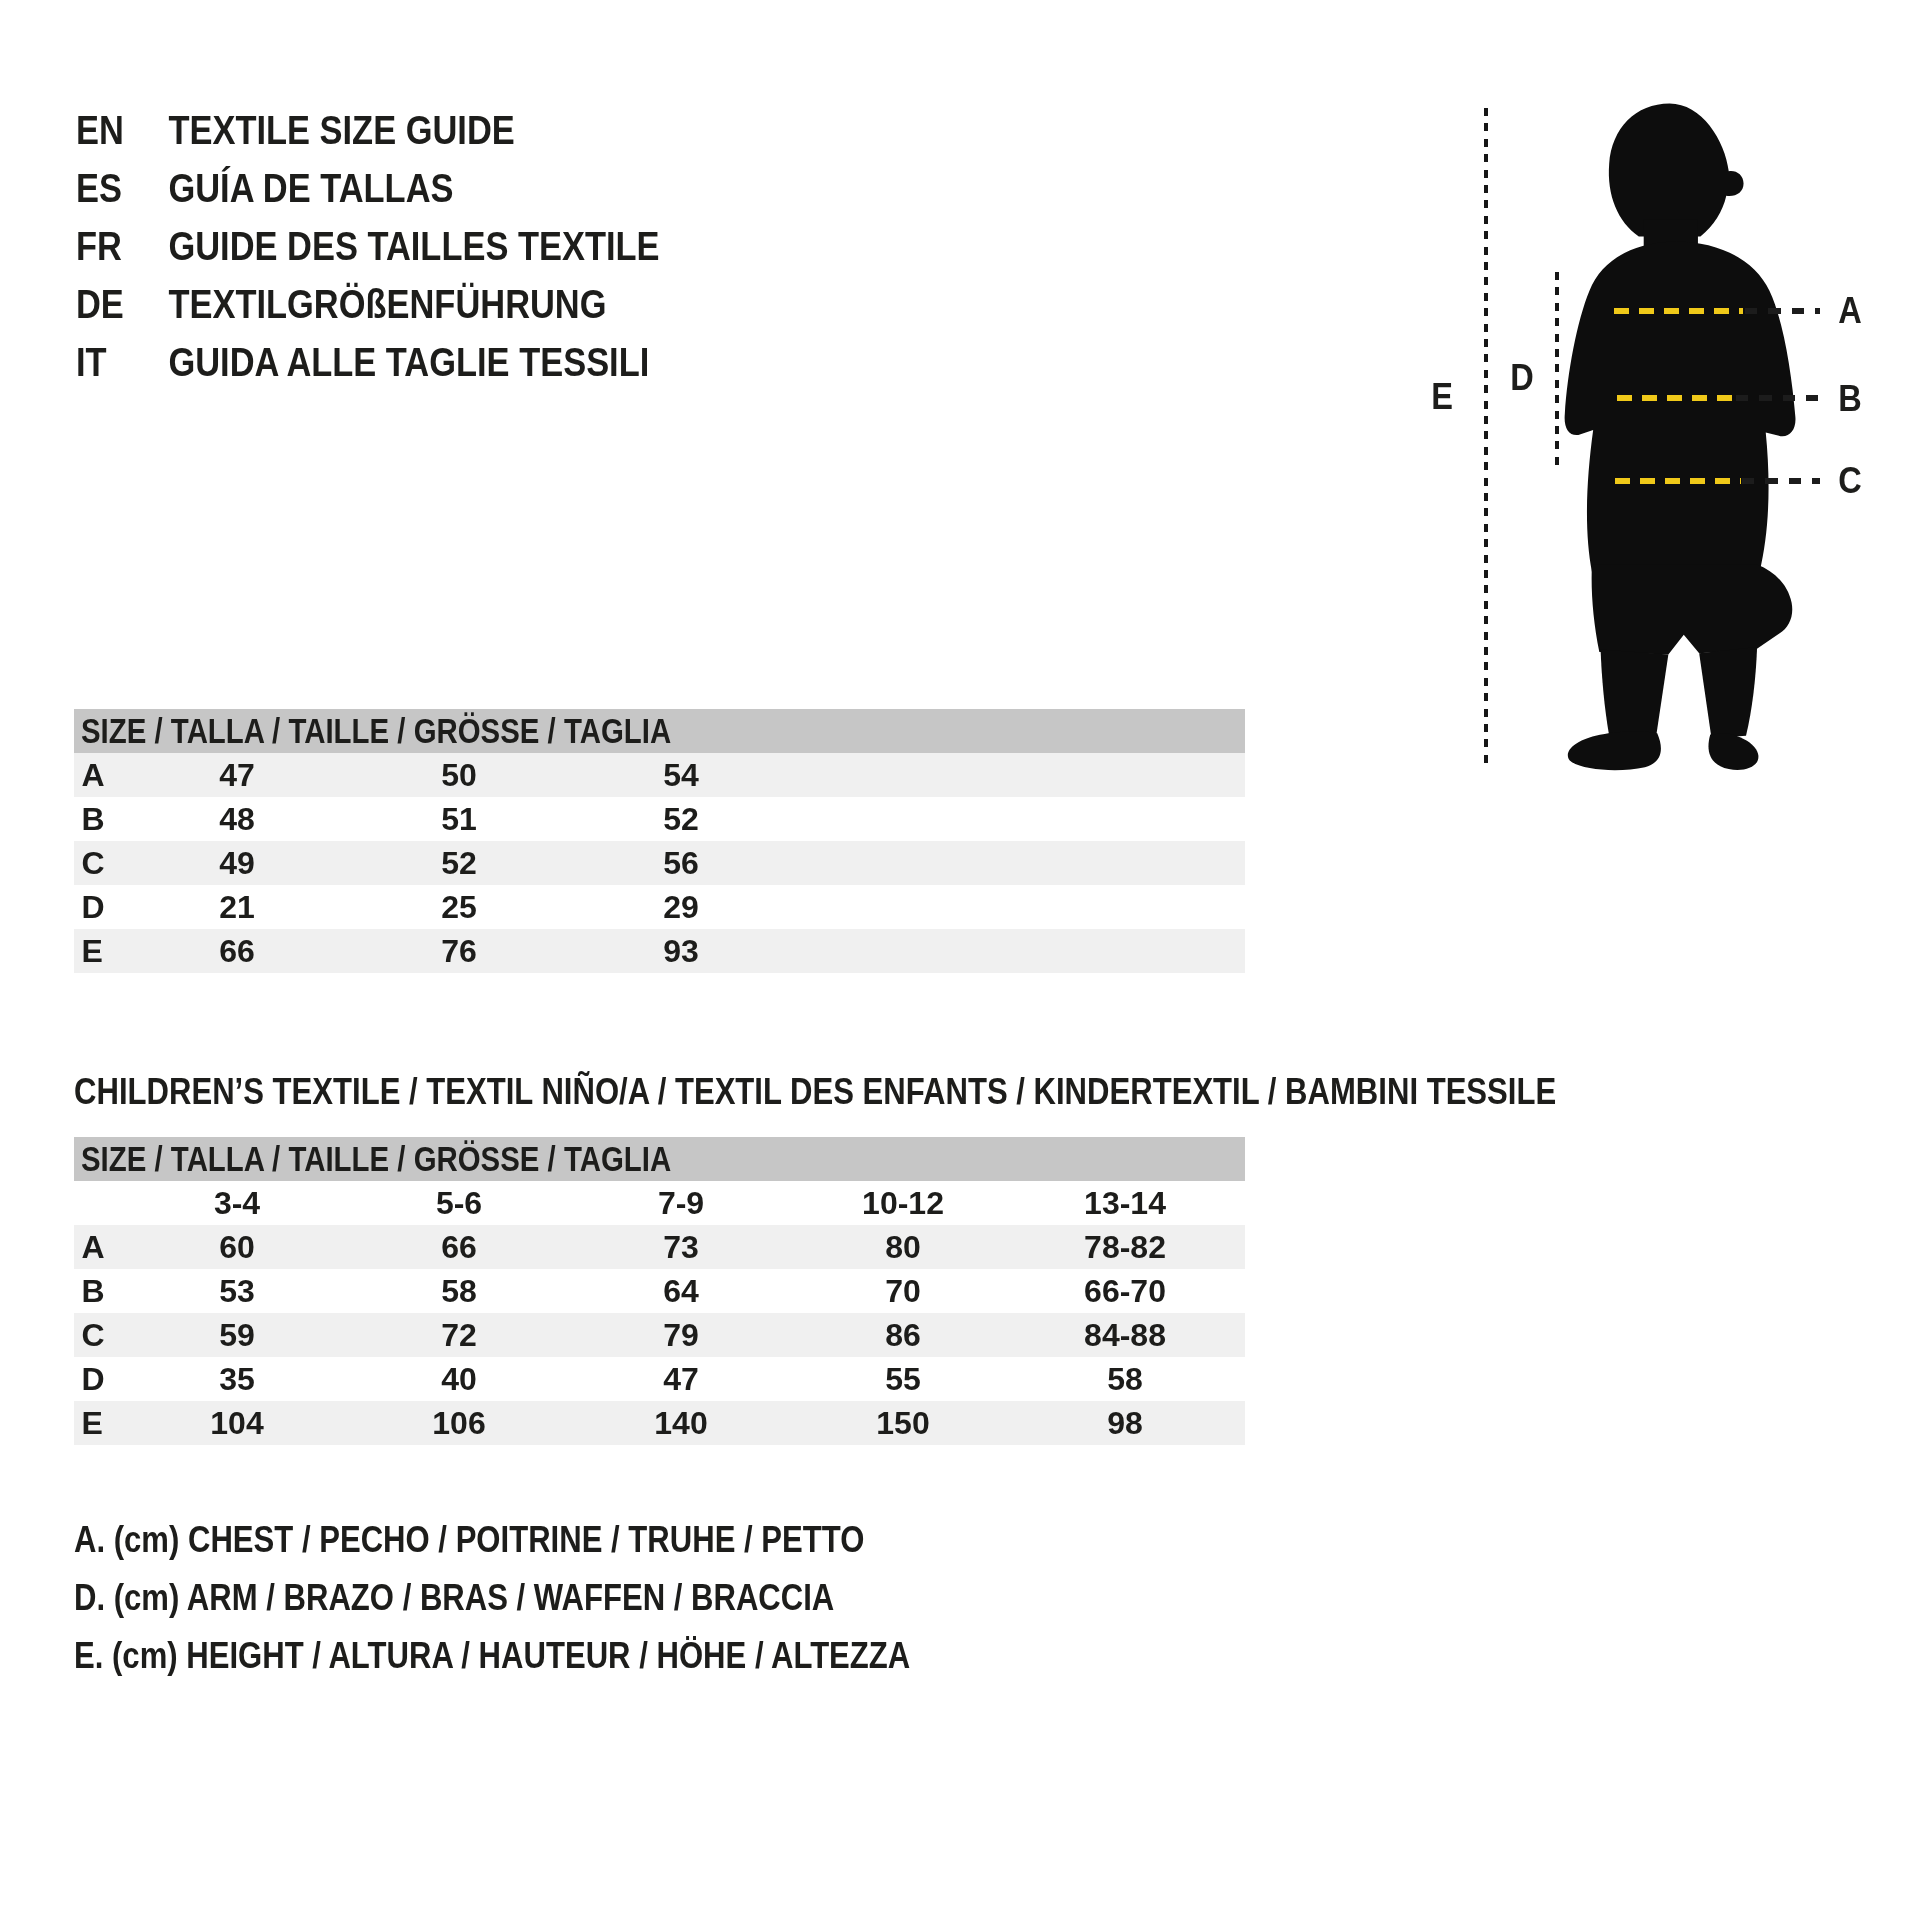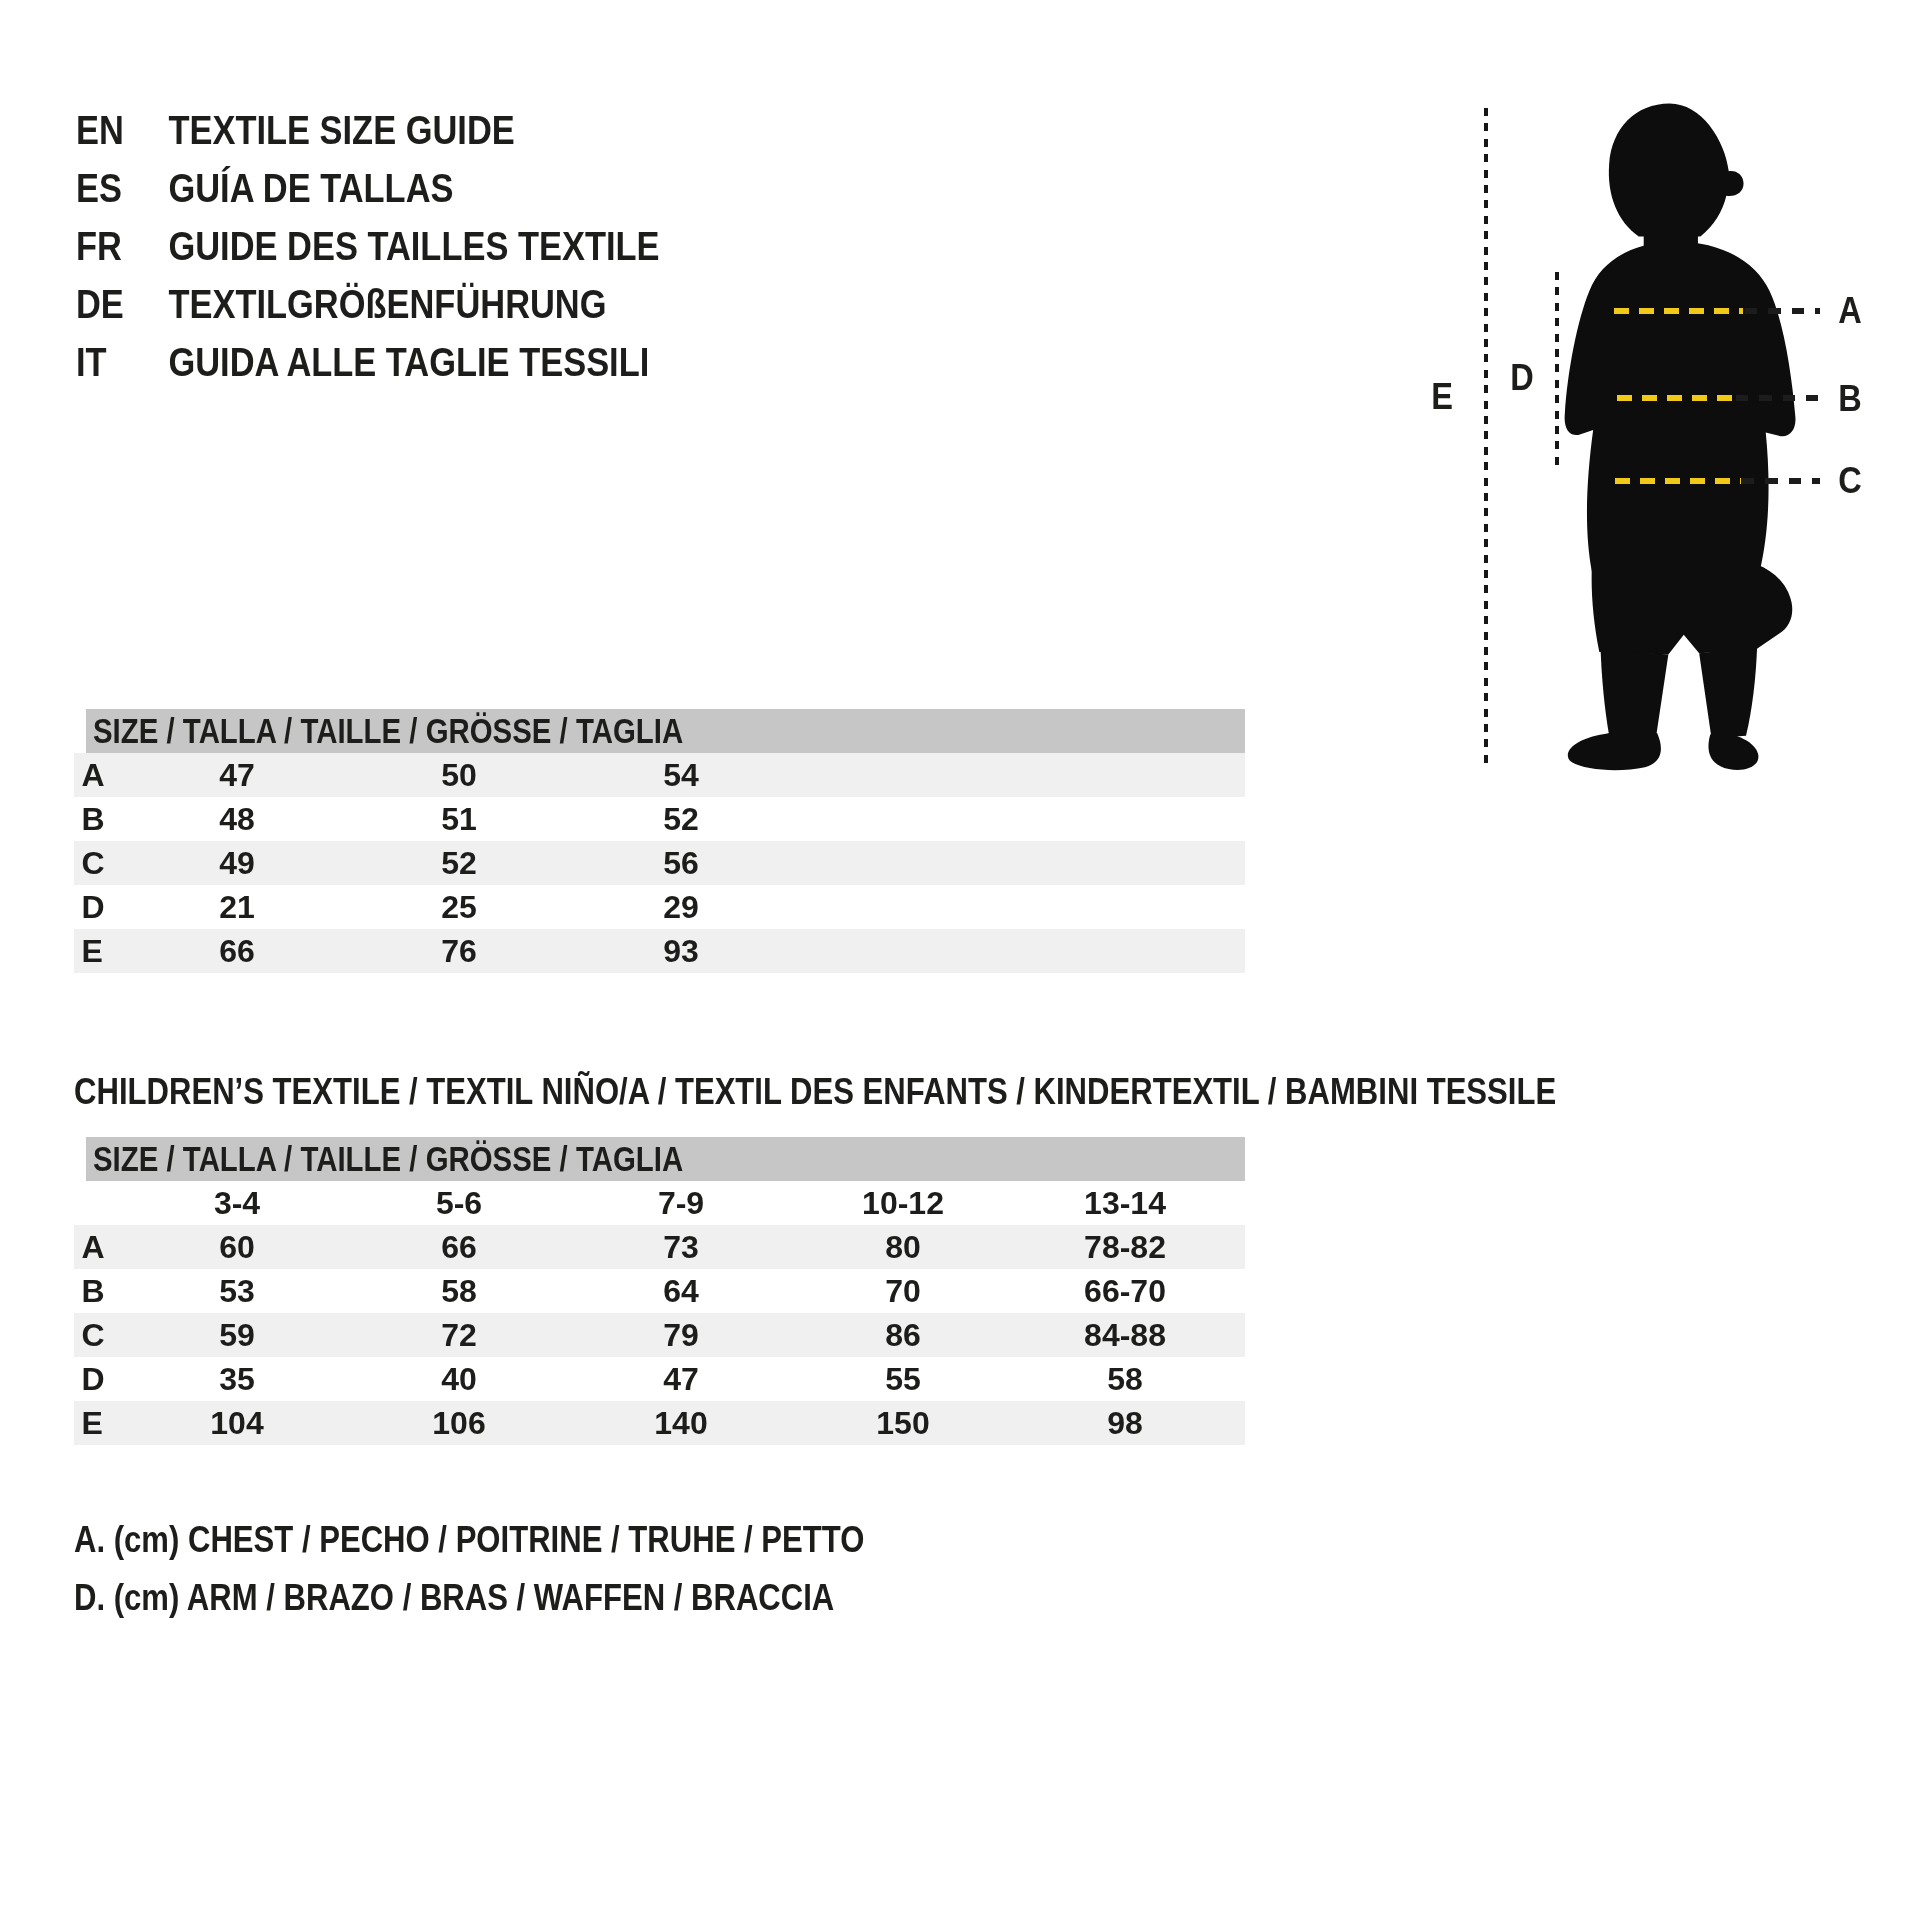--- a/index.html
+++ b/index.html
@@ -44,21 +44,21 @@
   
   .section-title{position:absolute;left:74px;font-size:37px;white-space:nowrap;}
   .t-babies{top:640px;}
   .t-children{top:1071px;}
 
   
   .table{position:absolute;left:74px;width:1171px;}
   .babies{top:709px;}
   .children{top:1137px;}
   .size-bar{height:44px;background:var(--bar,#c6c6c6);display:flex;align-items:center;
-    padding-left:7.4px;font-size:35px;margin-left:12px;}
+    padding-left:7.4px;font-size:35px;}
   .row{display:grid;}
   .grid-b{grid-template-columns:52px 222px 222px 222px 1fr;}
   .grid-c{grid-template-columns:52px 222px 222px 222px 222px 222px 1fr;}
   .cell{height:44px;display:flex;align-items:center;justify-content:center;font-size:32px;}
   .cell.lbl{justify-content:flex-start;padding-left:7.4px;}
   .zebra{background:var(--zebra,#f0f0f0);}
 
   
   .legend{position:absolute;left:74px;top:1511px;}
   .legend-row{height:58px;display:flex;align-items:center;font-size:37px;}
@@ -225,16 +225,19 @@
     </div>
   </div>
 
   <div class="legend">
     <div class="legend-row">
       <span class="cond">A. (cm) CHEST / PECHO / POITRINE / TRUHE / PETTO</span>
     </div>
     <div class="legend-row">
       <span class="cond">D. (cm) ARM / BRAZO / BRAS / WAFFEN / BRACCIA</span>
     </div>
+    <div class="legend-row">
+      <span class="cond">E. (cm) HEIGHT / ALTURA / HAUTEUR / HÖHE / ALTEZZA</span>
+    </div>
   </div>
 
 </div>
 
 
 </body></html>

